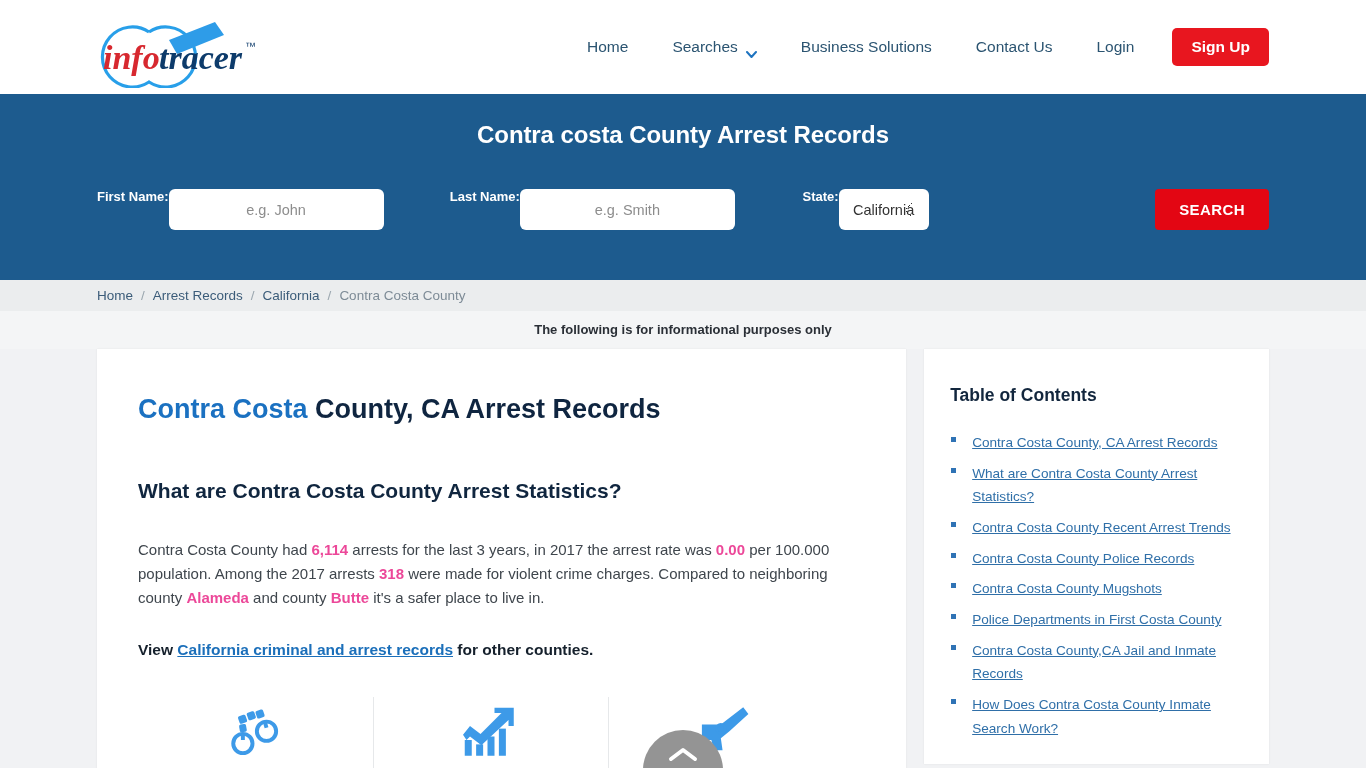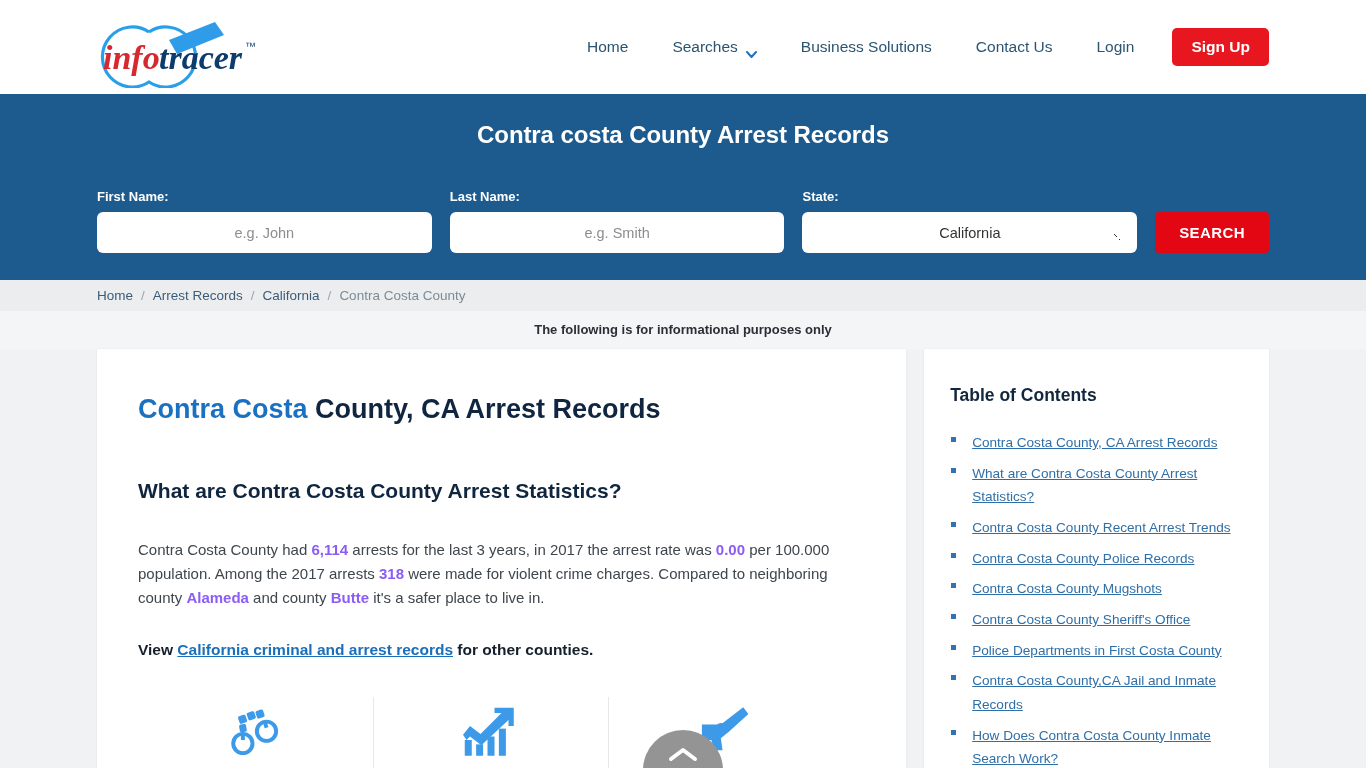--- a/index.html
+++ b/index.html
@@ -81,21 +81,21 @@
   }
   .search-row {
     position: absolute;
     left: 97px;
     right: 97px;
     top: 95px;
     display: flex;
     align-items: flex-end;
     gap: 18px;
   }
-  .field { display: flex; flex-direction: column; }
+  .field { display: flex; flex-direction: row; }
   .field.first { width: 342px; }
   .field.last  { width: 342px; }
   .field.state { width: 342px; }
   .field-label {
     color: #ffffff;
     font-size: 13px;
     font-weight: bold;
     margin-bottom: 8px;
   }
   .field input,
@@ -215,21 +215,21 @@
     color: #10263f;
     margin: 0 0 35px 0;
     font-weight: bold;
   }
   p.body-text {
     font-size: 15px;
     line-height: 1.62;
     color: #3f464d;
     margin: 0 0 30px 0;
   }
-  p.body-text b { color: #8b5cf6; }
+  p.body-text b { color: #ec4899; }
   p.cta {
     font-size: 15.5px;
     font-weight: bold;
     color: #15202c;
     margin: 0 0 38px 0;
   }
   a.inline-link {
     color: #1b6fba;
     text-decoration: underline;
     font-weight: bold;
@@ -447,24 +447,20 @@
         <li class="toc-item">
           <span class="toc-bullet"></span>
           <a class="toc-link">Contra Costa County Police Records</a>
         </li>
         <li class="toc-item">
           <span class="toc-bullet"></span>
           <a class="toc-link">Contra Costa County Mugshots</a>
         </li>
         <li class="toc-item">
           <span class="toc-bullet"></span>
-          <a class="toc-link">Contra Costa County Sheriff's Office</a>
-        </li>
-        <li class="toc-item">
-          <span class="toc-bullet"></span>
           <a class="toc-link">Police Departments in First Costa County</a>
         </li>
         <li class="toc-item">
           <span class="toc-bullet"></span>
           <a class="toc-link">Contra Costa County,CA Jail and Inmate Records</a>
         </li>
         <li class="toc-item">
           <span class="toc-bullet"></span>
           <a class="toc-link">How Does Contra Costa County Inmate Search Work?</a>
         </li>

